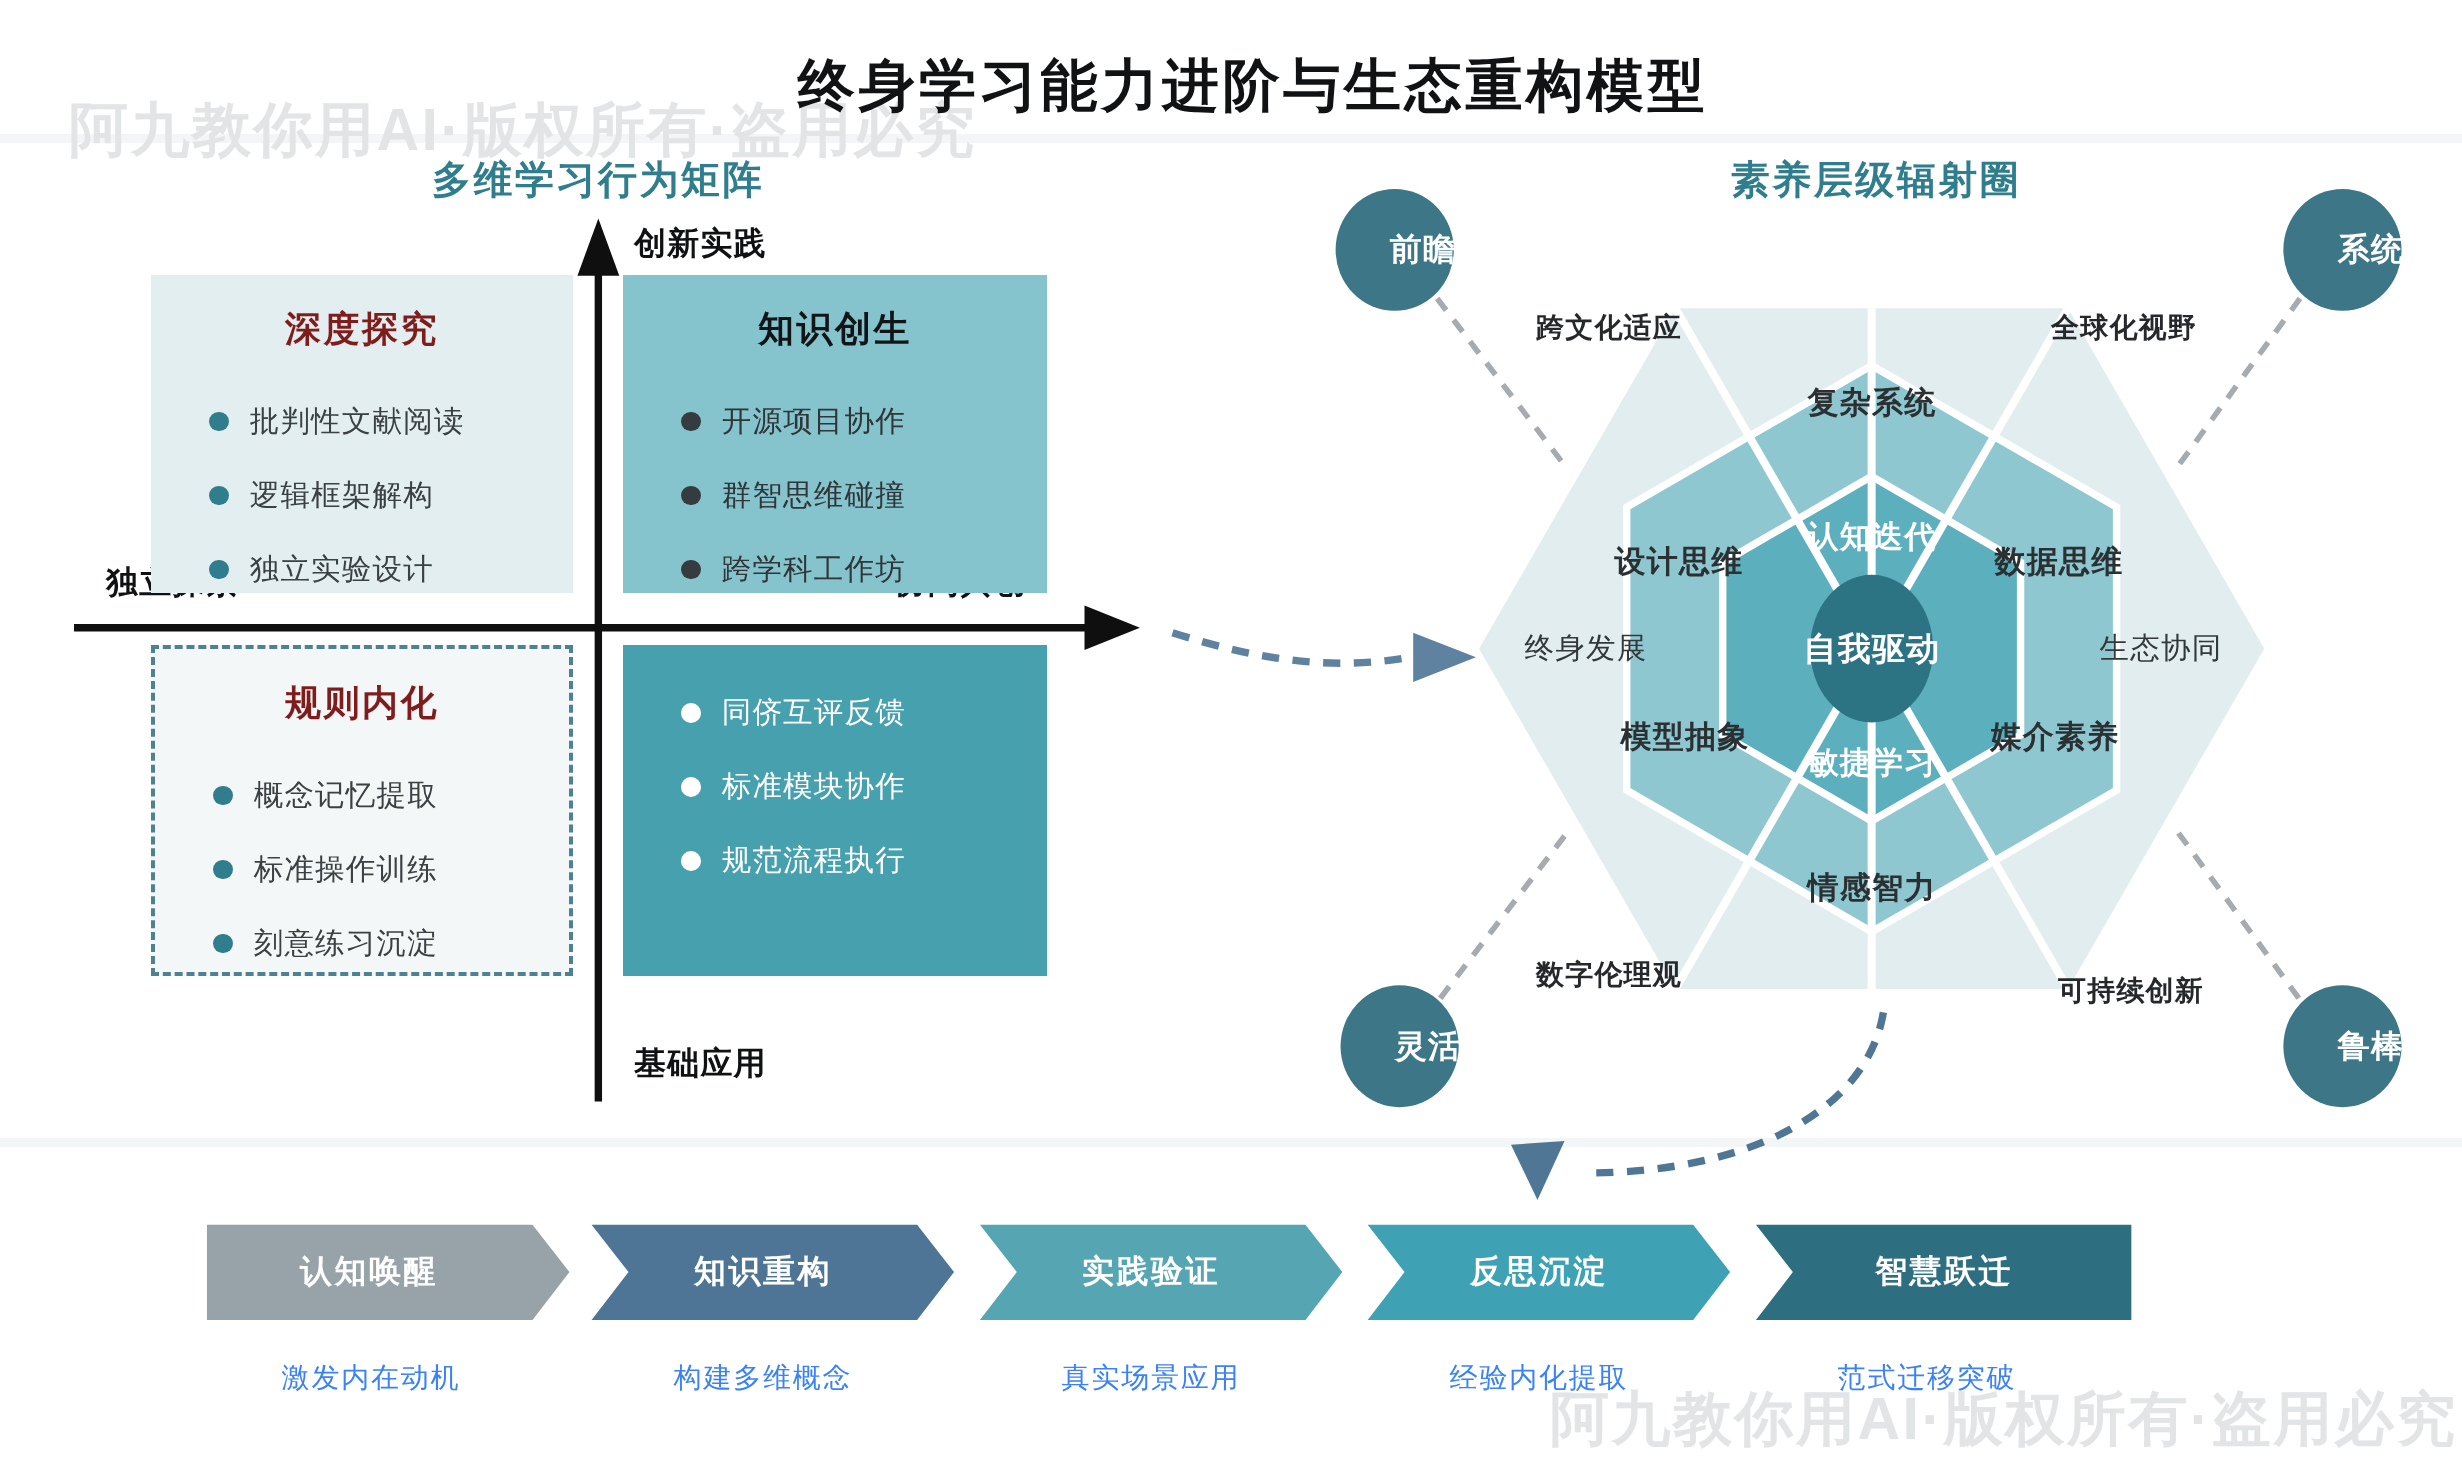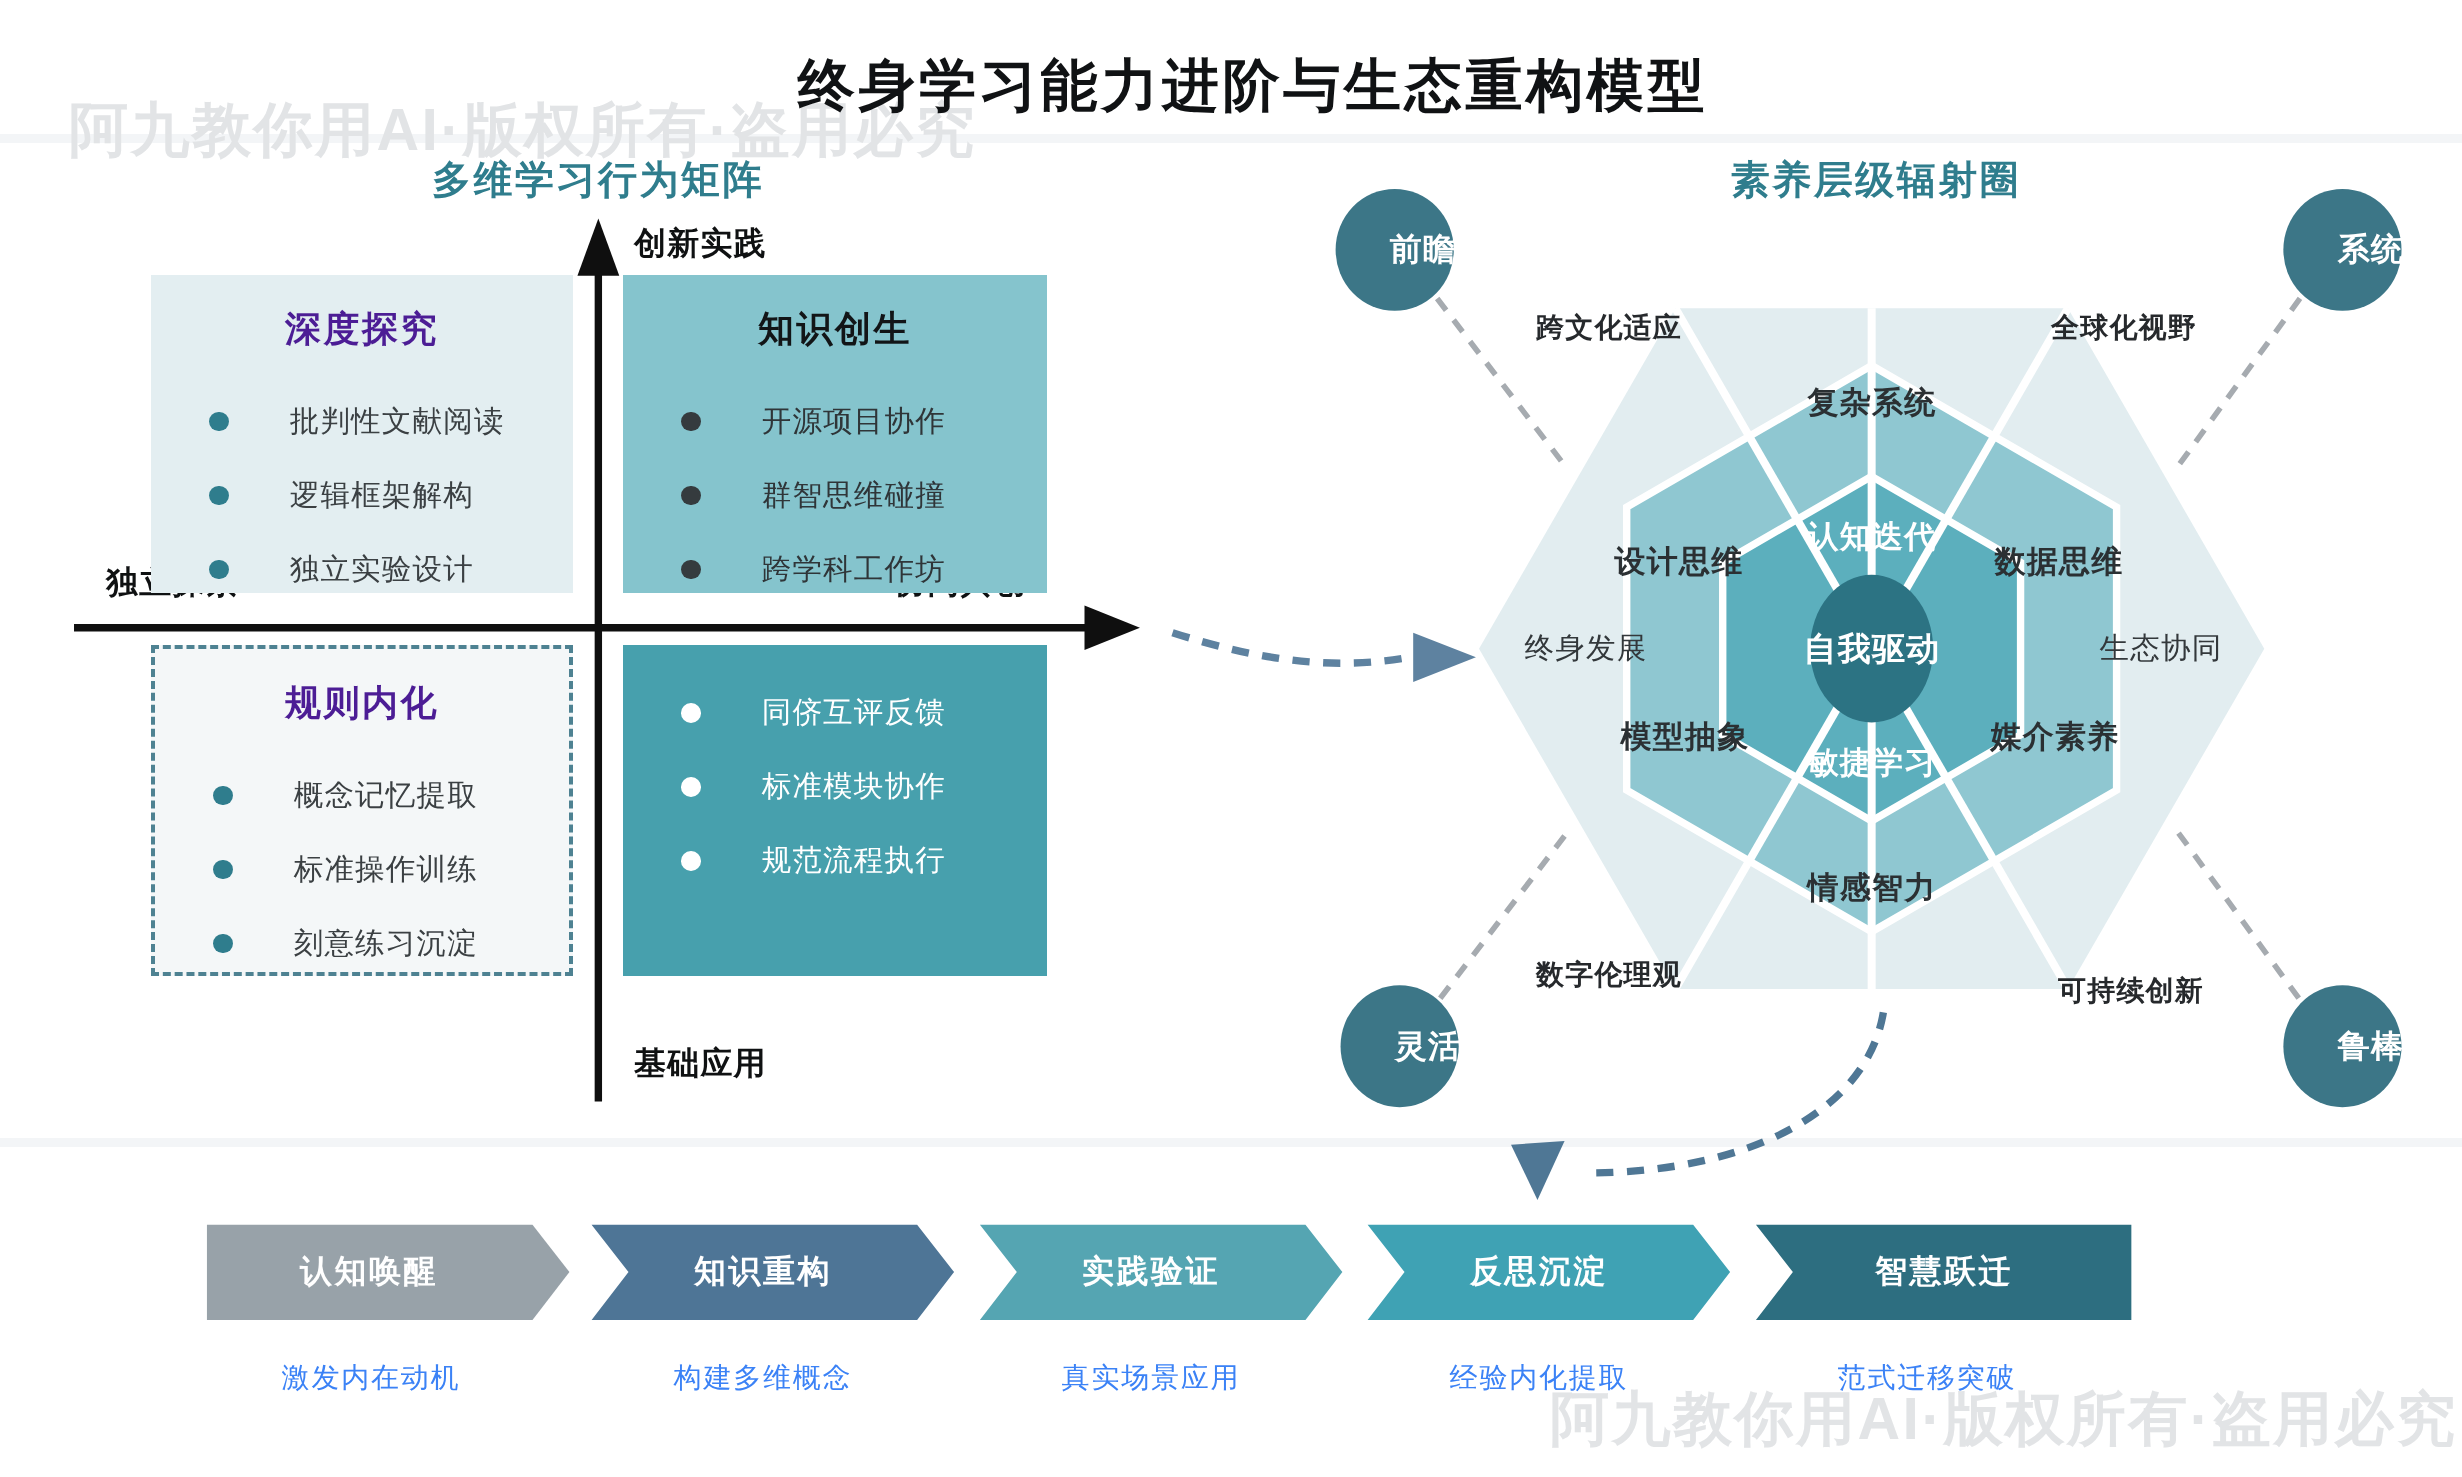--- a/index.html
+++ b/index.html
@@ -13,25 +13,25 @@
   .band{position:absolute;left:0;width:2462px;height:8.6px;background:#f3f5f7;z-index:0;}
   .wm{position:absolute;z-index:1;font-size:59px;font-weight:bold;color:#e2e4e6;letter-spacing:2.5px;}
   #shape-layer{position:absolute;left:0;top:0;z-index:2;pointer-events:none;}
   .txt{z-index:3;}
   .page-title{font-size:57px;font-weight:bold;color:#101214;letter-spacing:3.7px;}
   .section-title{font-size:39px;font-weight:bold;color:#2f7d8d;letter-spacing:2.5px;}
   .axis-label{font-size:32px;font-weight:bold;color:#0f1112;letter-spacing:1.2px;}
   .card{position:absolute;box-sizing:border-box;z-index:3;}
   .card.dashed{border:4.3px dashed #4e8292;}
   .card-title{font-size:36px;font-weight:bold;text-align:center;margin-top:29.5px;letter-spacing:2.5px;}
-  .card-title.teal{color:#4c1d95;font-family:Liberation Mono, monospace;}
+  .card-title.teal{color:#7f1d1d;font-family:Liberation Mono, monospace;}
   .card-title.dark{color:#121517;}
   .card-title.white{color:#ffffff;}
   .card-items{margin:48px 0 0 58px;}
-  .item{display:flex;align-items:center;margin-bottom:34px;font-size:29.5px;letter-spacing:1.2px;gap:40px;}
+  .item{display:flex;align-items:center;margin-bottom:34px;font-size:29.5px;letter-spacing:1.2px;}
   .item .dot{width:19.7px;height:19.7px;border-radius:50%;margin-right:21px;flex:0 0 auto;}
   .dot.teal{background:#2f7d8d;}
   .dot.dark{background:#353b3e;}
   .dot.white{background:#ffffff;}
   .item-text.dark{color:#3b4043;}
   .item-text.darker{color:#2f3538;}
   .item-text.white{color:#ffffff;}
   .radar-label-dark{font-size:31px;font-weight:bold;color:#2b3033;letter-spacing:1.2px;}
   .radar-label-side{font-size:29.5px;color:#33383b;letter-spacing:1.2px;}
   .radar-label-outer{font-size:28px;font-weight:600;color:#26292c;letter-spacing:1.2px;}

